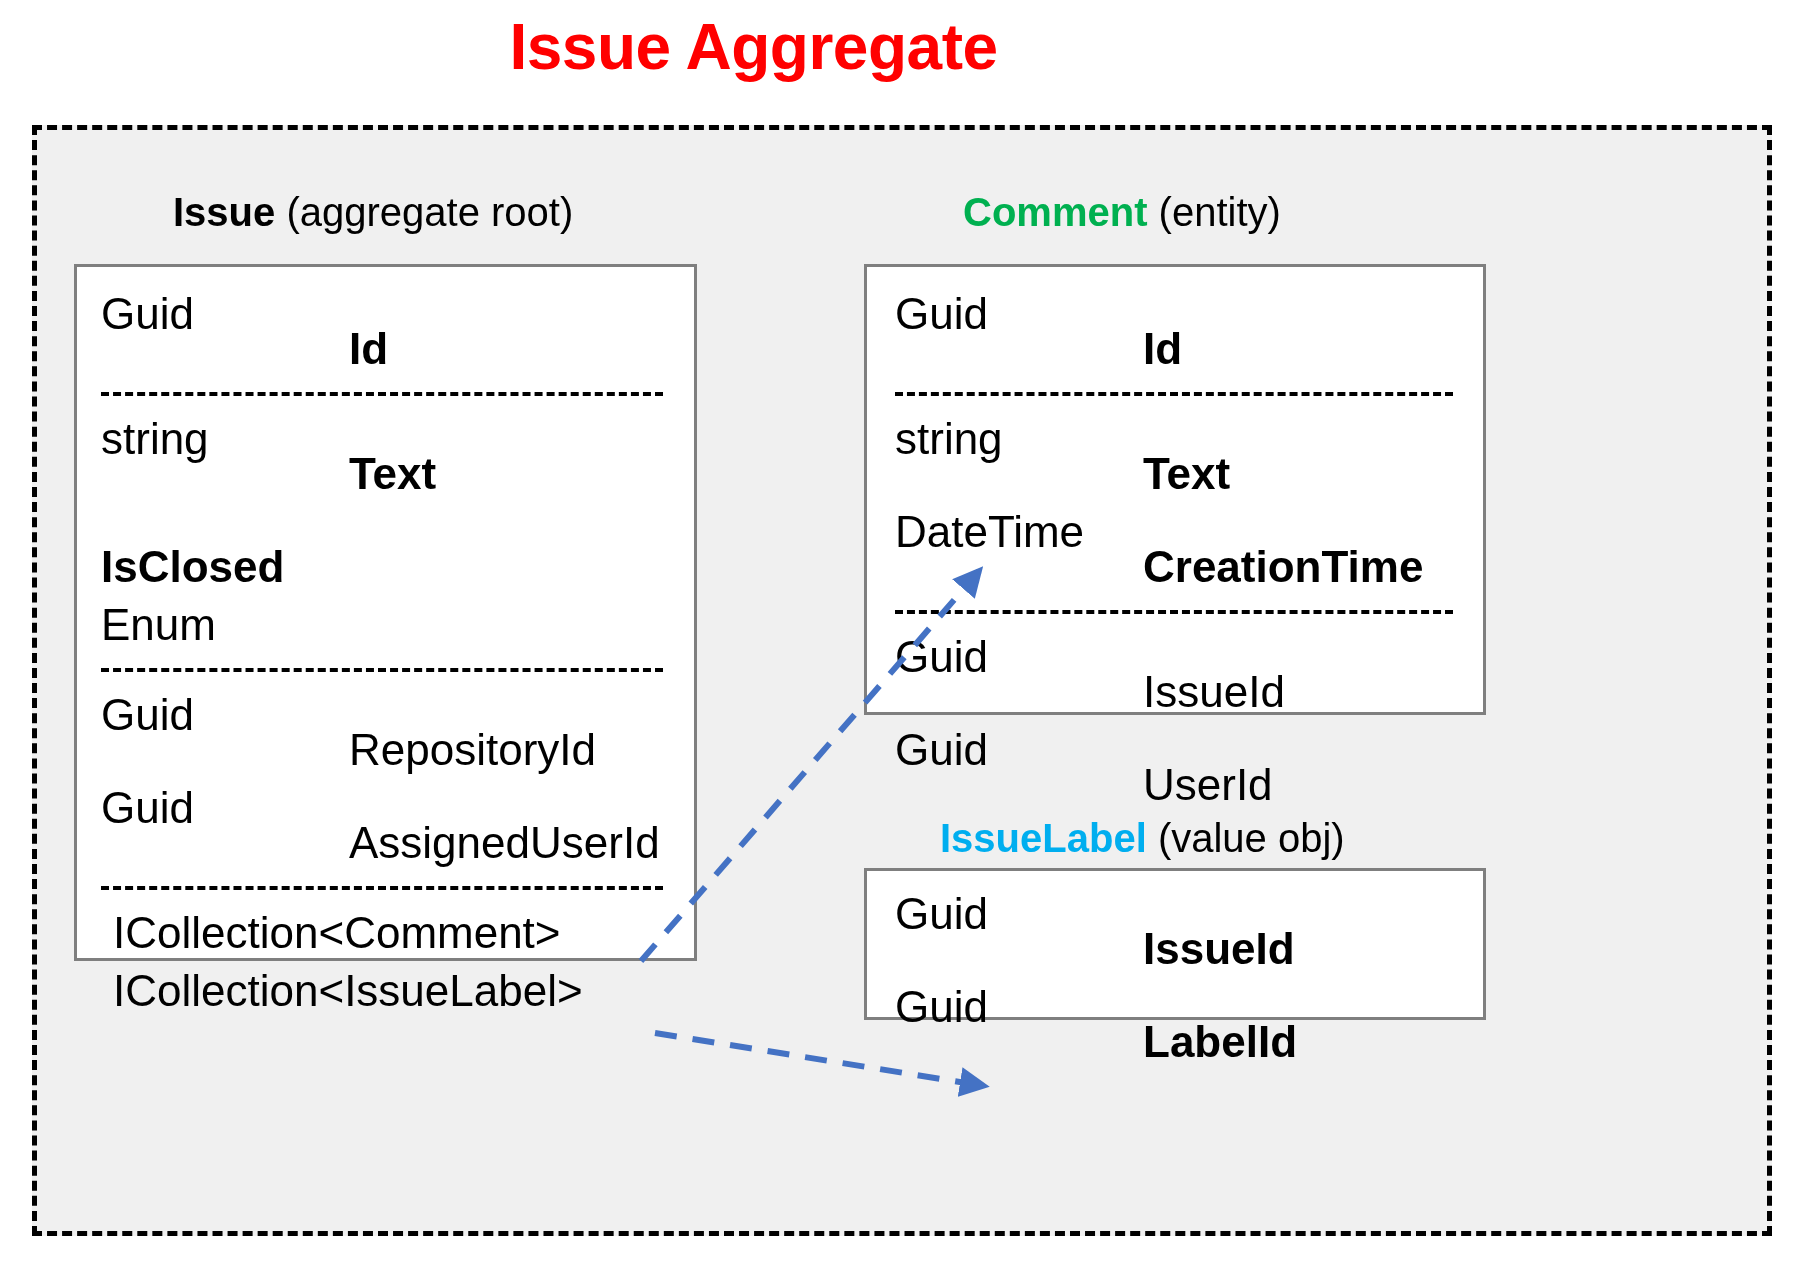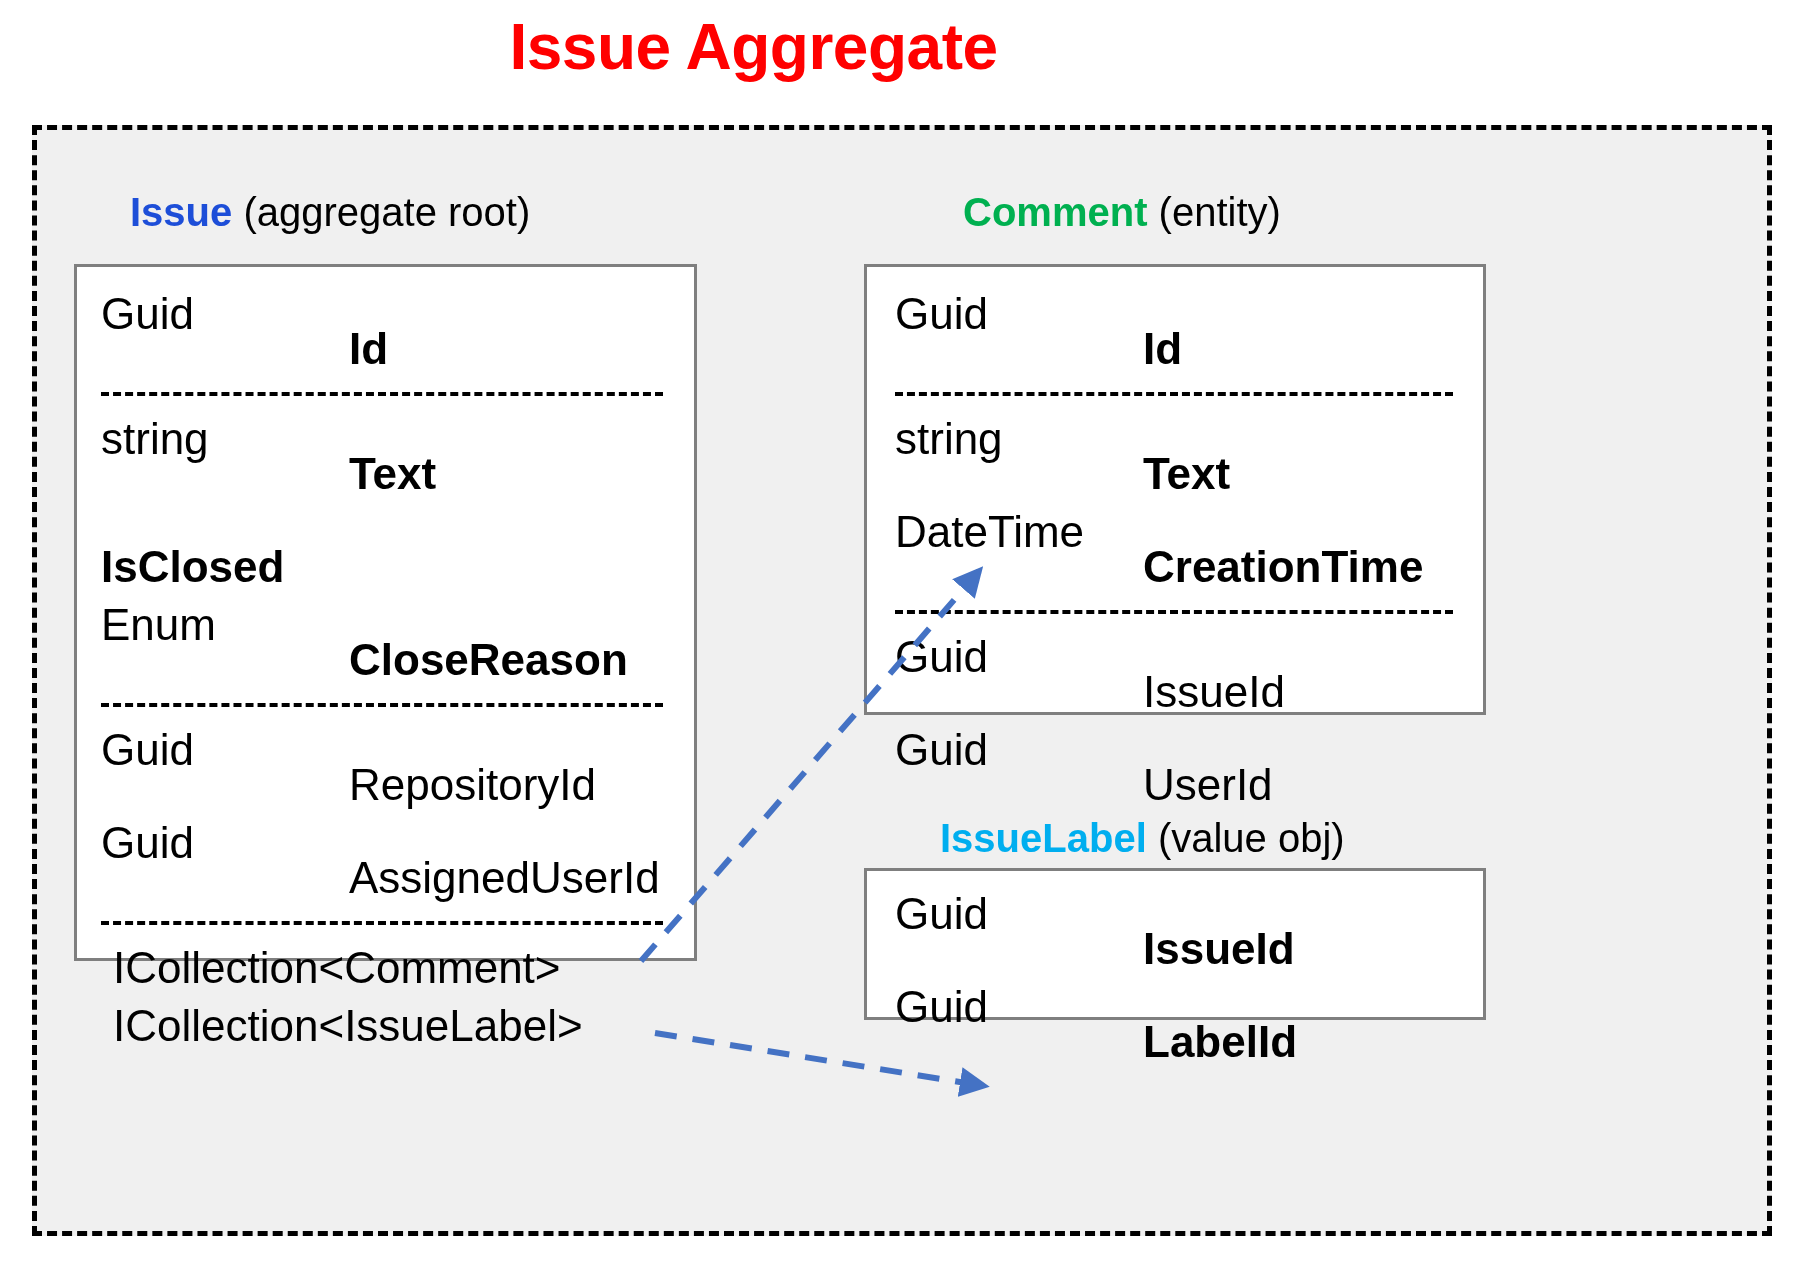--- a/index.html
+++ b/index.html
@@ -50,21 +50,21 @@
     white-space: nowrap;
   }
   .entity-header .entity-name {
     font-weight: bold;
   }
   .entity-header .entity-kind {
     font-weight: normal;
     color: #000000;
   }
   #issue-header { left: 130px; top: 192px; }
-  #issue-header .entity-name { color: #1d4ed8; }
+  #issue-header .entity-name { color: #000000; margin-left: 43px; }
 
   #comment-header { left: 963px; top: 192px; }
   #comment-header .entity-name { color: #00B050; margin-top: 32px; }
 
   #issuelabel-header { left: 912px; top: 818px; margin-left: 28px; }
   #issuelabel-header .entity-name { color: #00AEEF; }
 
   
   .entity-box {
     position: absolute;
@@ -149,21 +149,20 @@
 
     <div class="row">
       <span class="type col-type">string</span>
       <span class="member bold">Text</span>
     </div>
     <div class="row">
       <span class="member bold">IsClosed</span>
     </div>
     <div class="row">
       <span class="type col-type">Enum</span>
-      <span class="member bold">CloseReason</span>
     </div>
 
     <div class="divider"></div>
 
     <div class="row">
       <span class="type col-type">Guid</span>
       <span class="member">RepositoryId</span>
     </div>
     <div class="row">
       <span class="type col-type">Guid</span>

